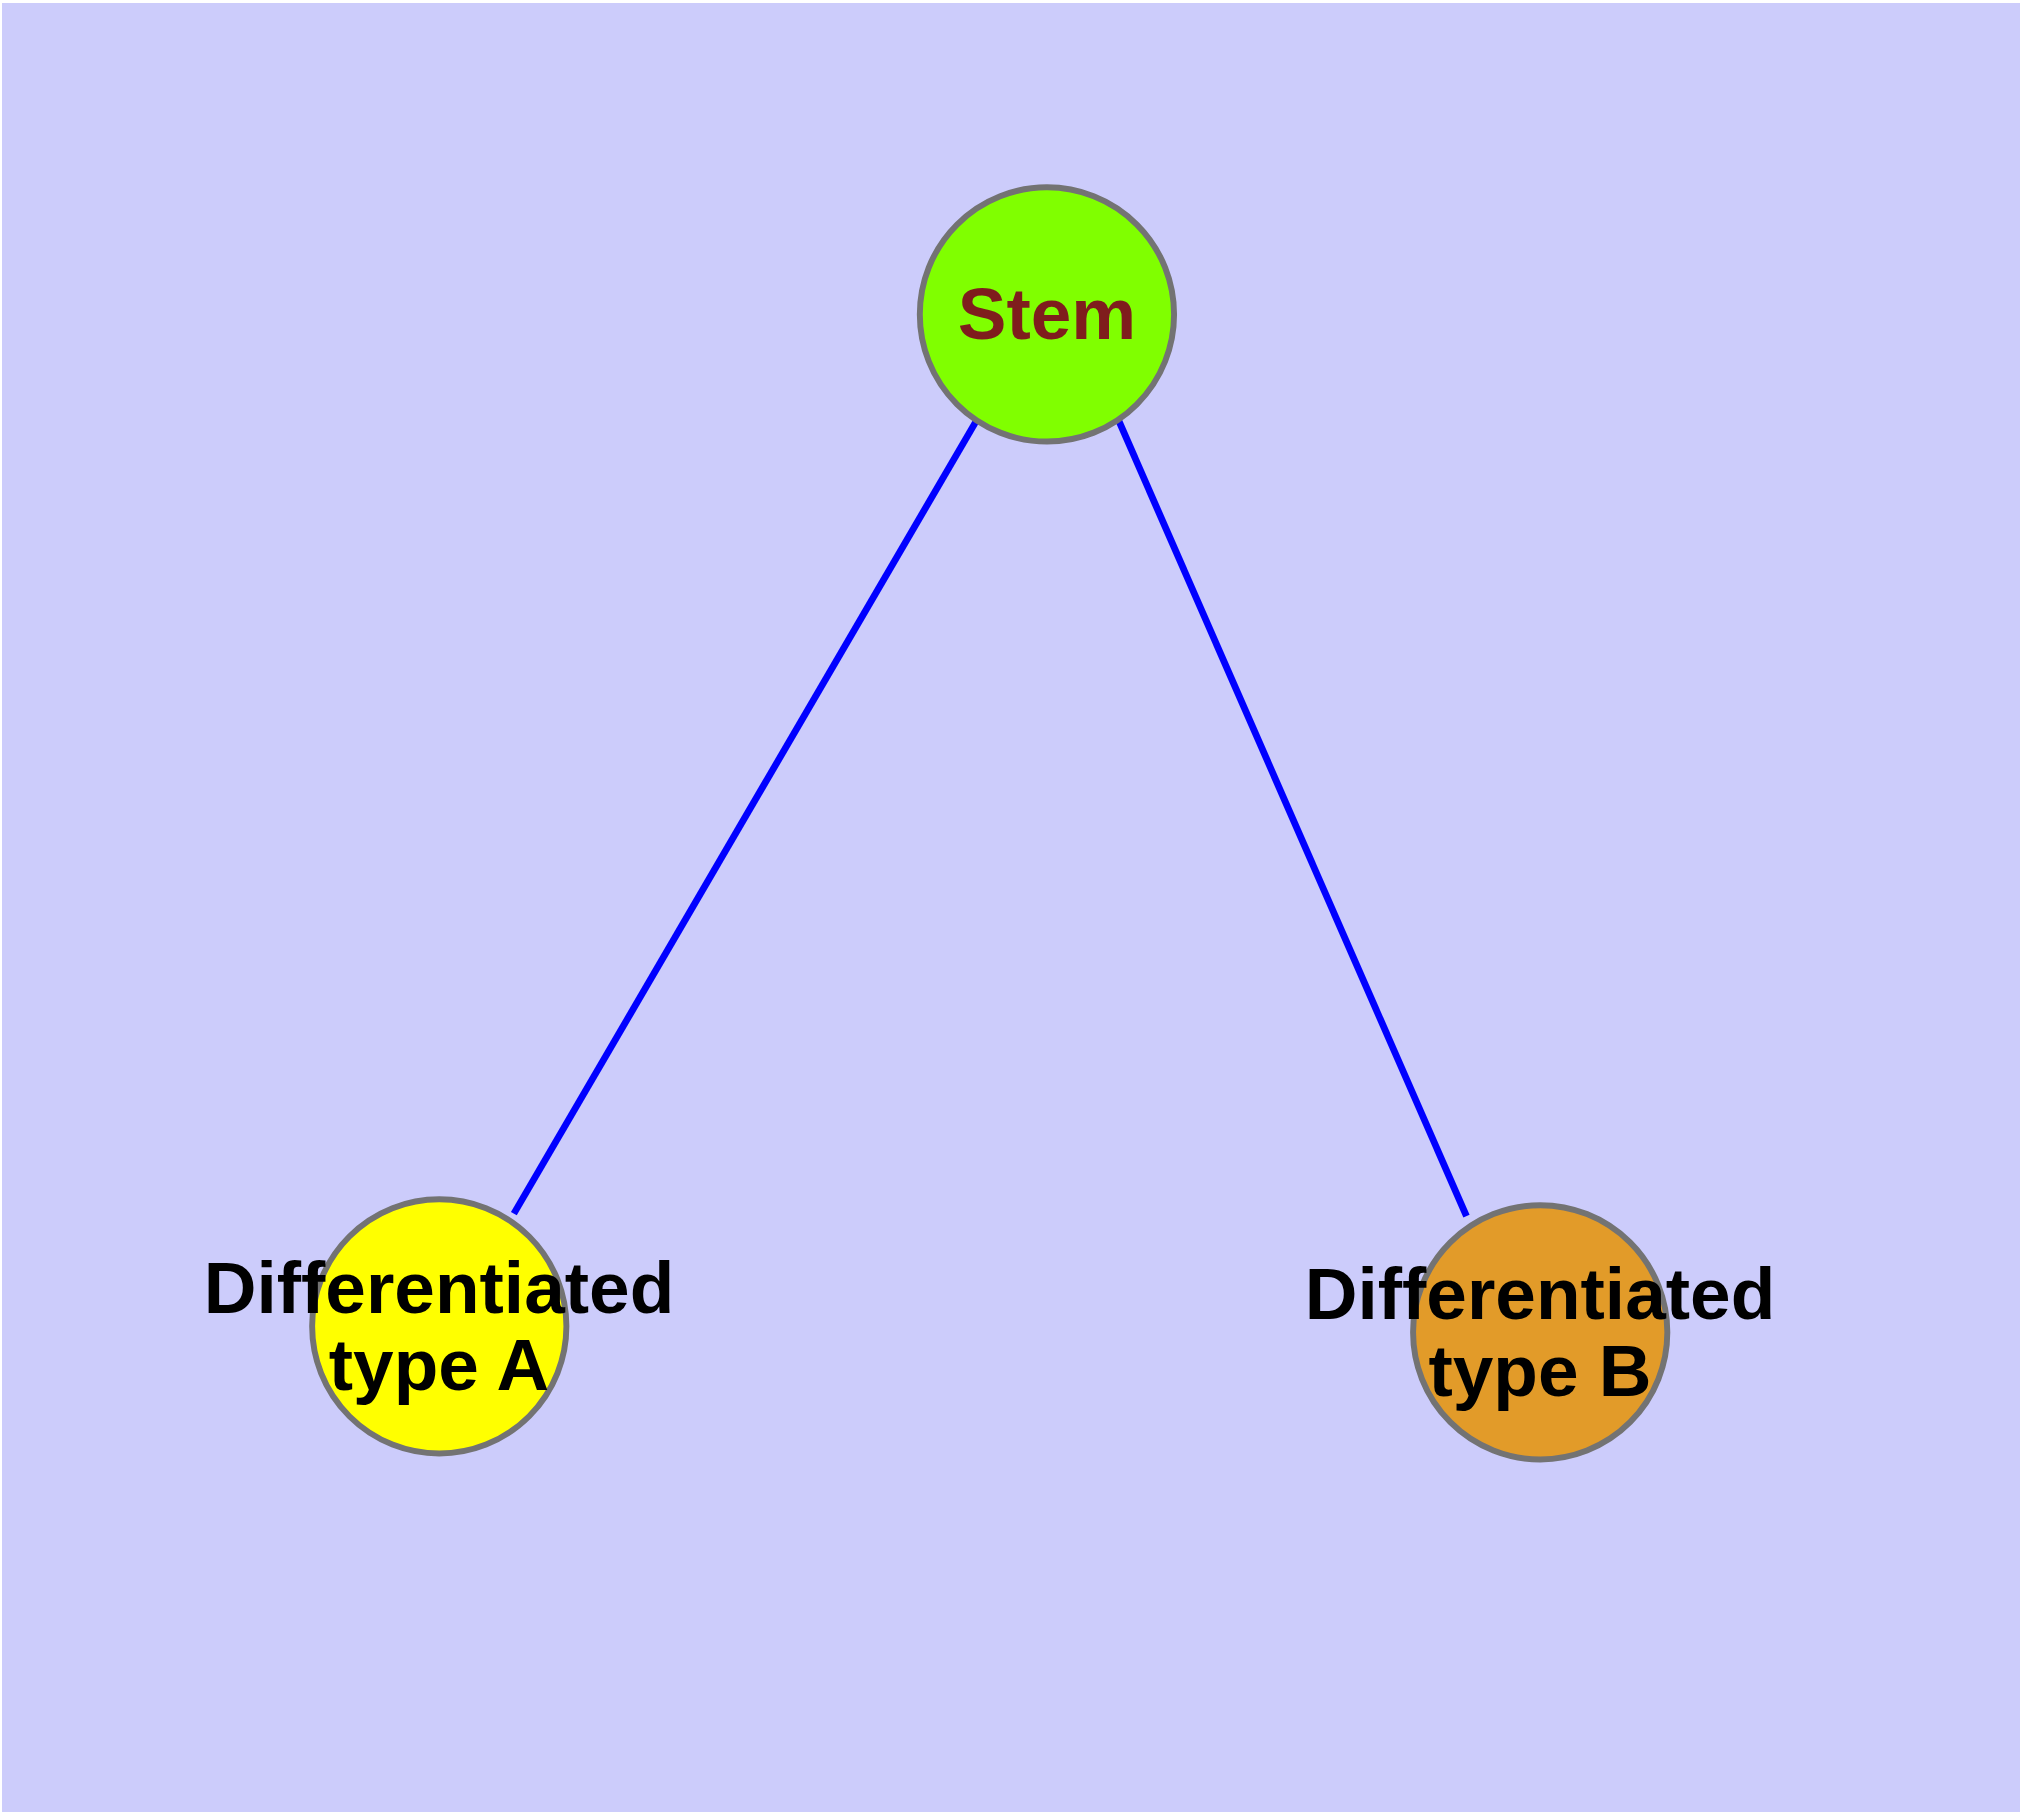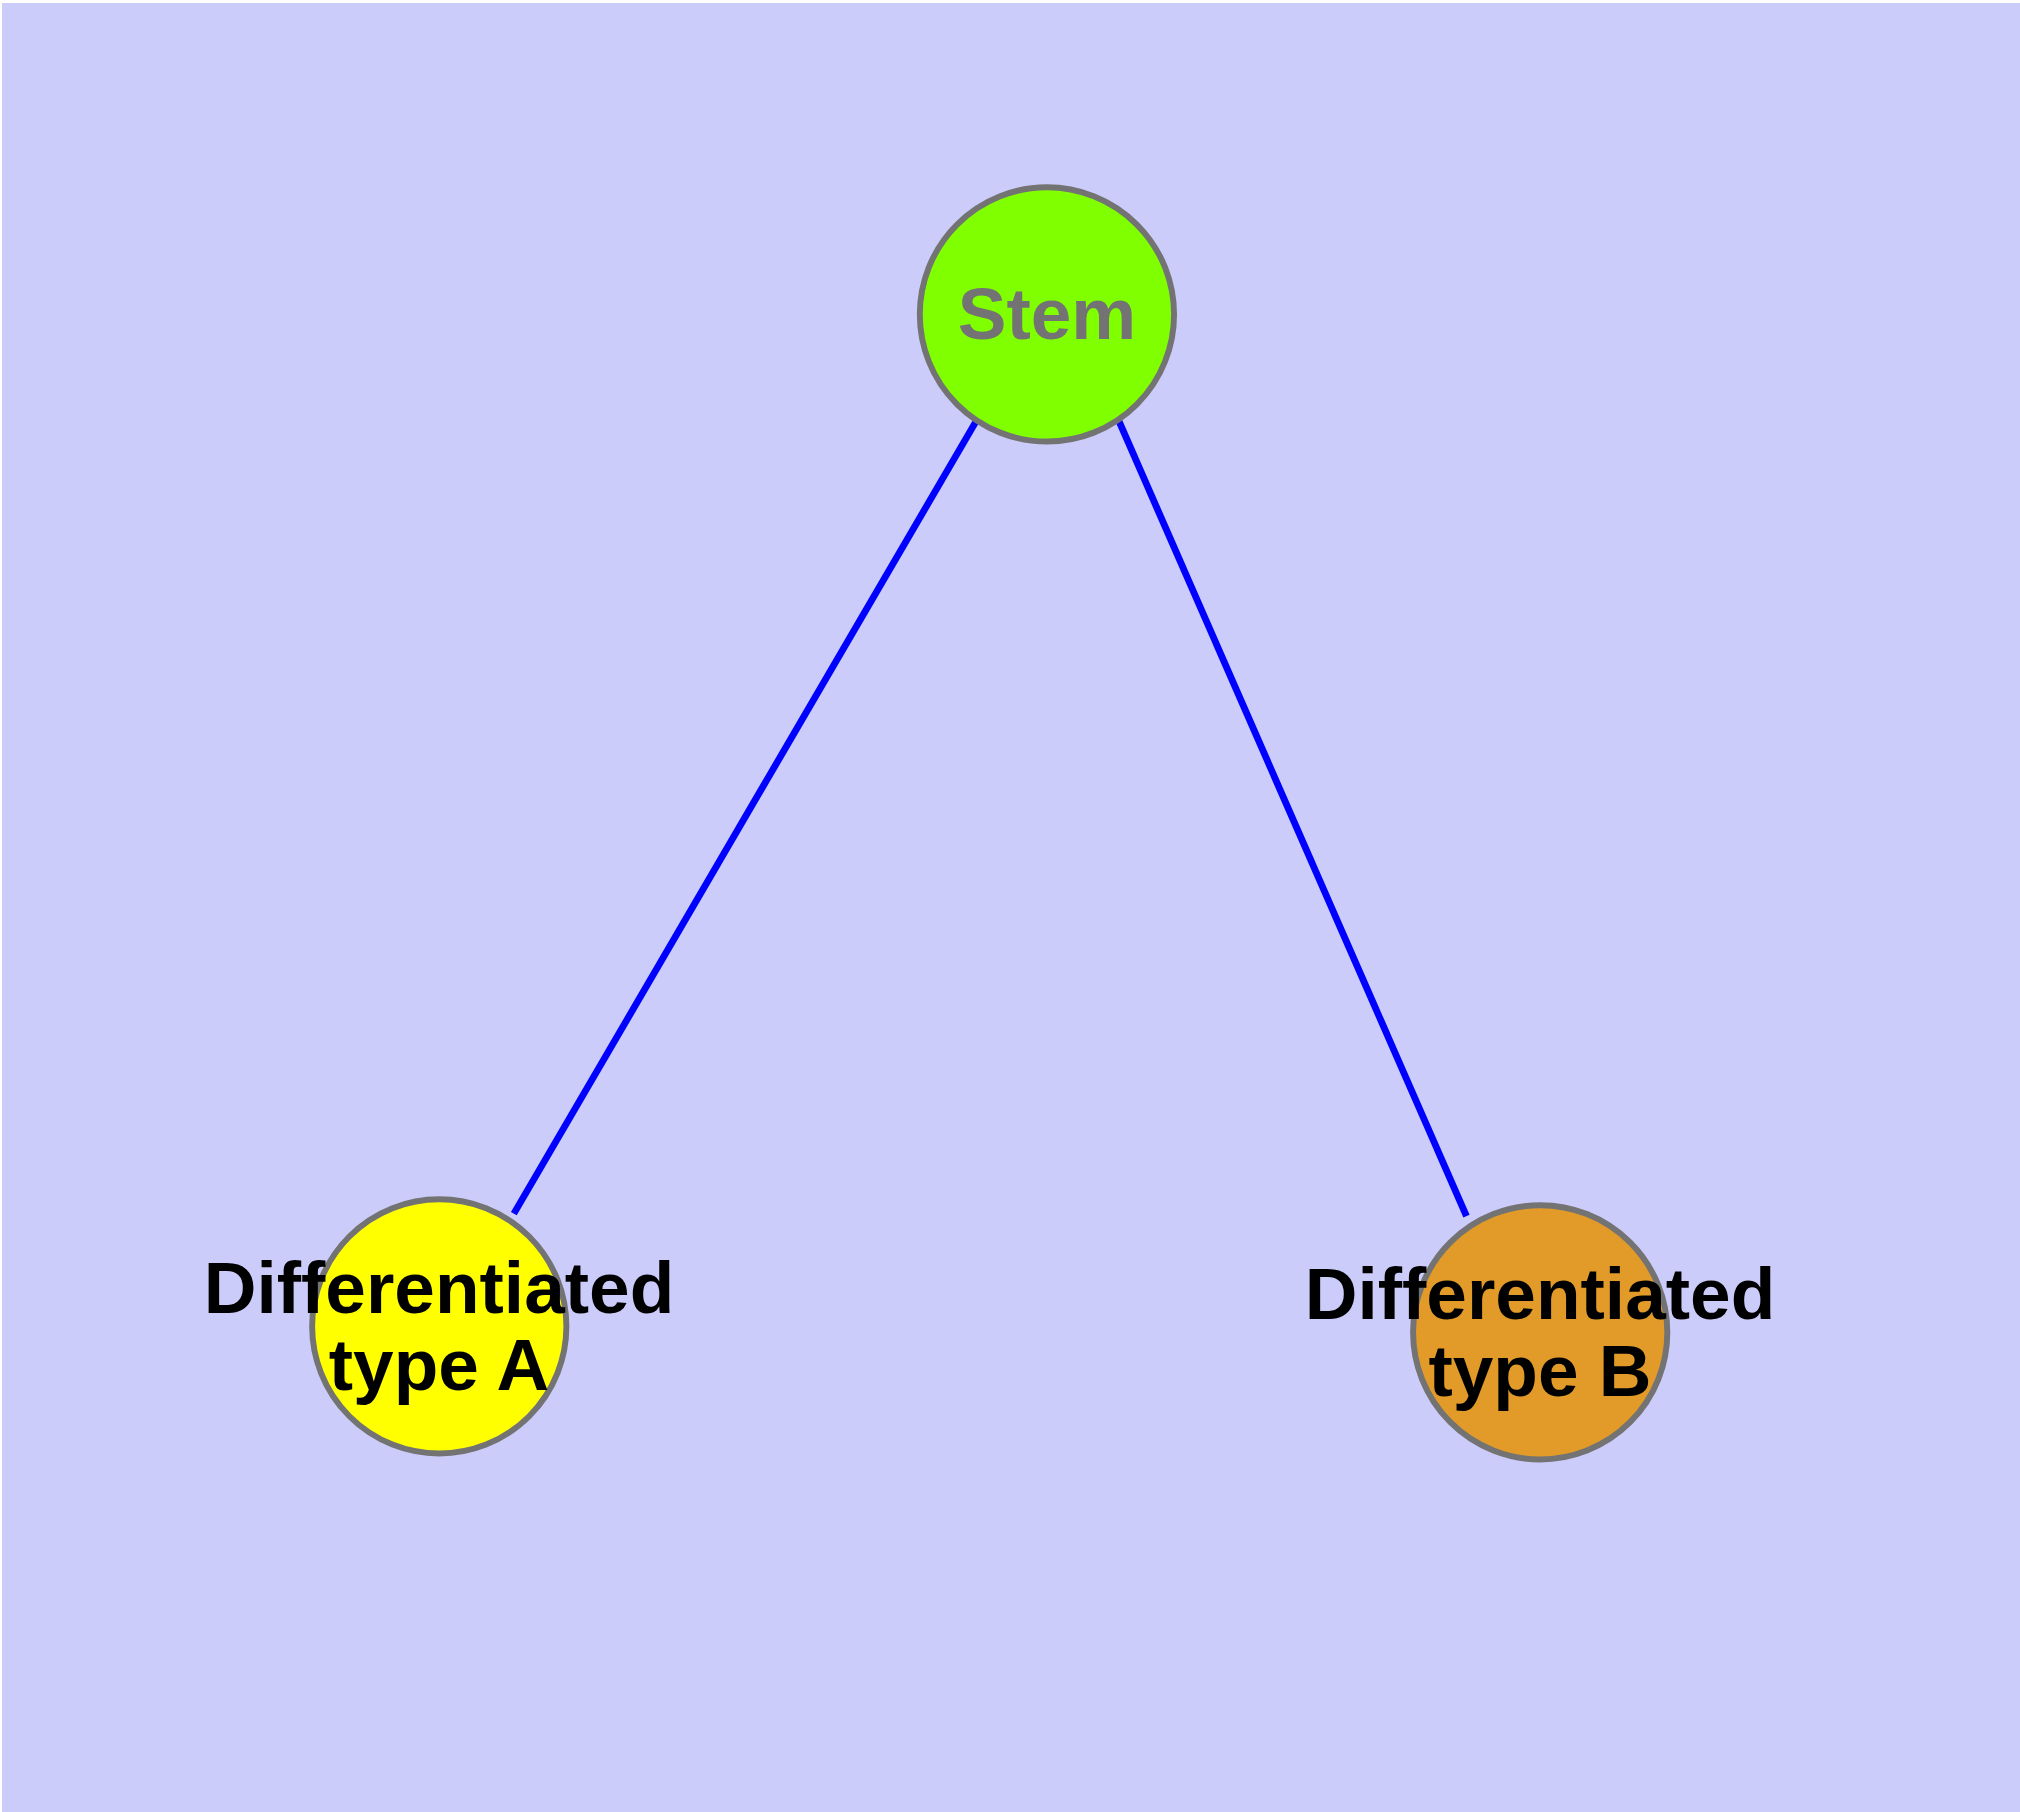--- a/index.html
+++ b/index.html
@@ -56,19 +56,19 @@
       <line id="edge0" x1="1152" y1="496" x2="606" y2="1432" stroke="#0000ff" stroke-width="8" stroke-linecap="butt"></line>
       <line id="edge1" x1="1320" y1="497" x2="1730" y2="1435" stroke="#0000ff" stroke-width="8" stroke-linecap="butt"></line>
     </g>
     <g>
       <circle id="node0" cx="1235" cy="371" r="150" fill="#80ff00" stroke="#737373" stroke-width="7"></circle>
       <circle id="node1" cx="518" cy="1565" r="150" fill="#ffff00" stroke="#737373" stroke-width="7"></circle>
       <circle id="node2" cx="1817" cy="1572" r="150" fill="#e29b29" stroke="#737373" stroke-width="7"></circle>
     </g>
   </svg>
 
-  <div class="node-label label-big" id="label0" style="left: 1047px; top: 314px; font-size: 73px; color: #737373;">Stem</div>
+  <div class="node-label label-big" id="label0" style="left: 1047px; top: 314px; font-size: 73px; color: #7f1d1d;">Stem</div>
   <div class="node-label label-big" id="label1" style="left: 439px; top: 1326px; font-size: 73px; color: rgb(0, 0, 0);">Differentiated
 type A</div>
   <div class="node-label label-big" id="label2" style="left: 1540px; top: 1332px; font-size: 73px; color: rgb(0, 0, 0);">Differentiated
 type B</div>
 </div>
 
 
 </body></html>

